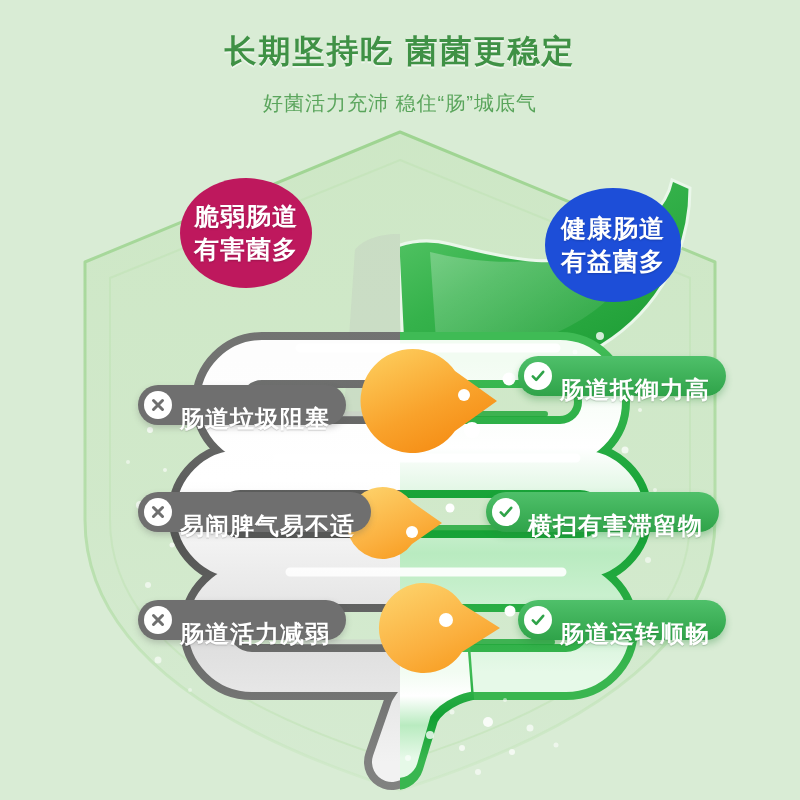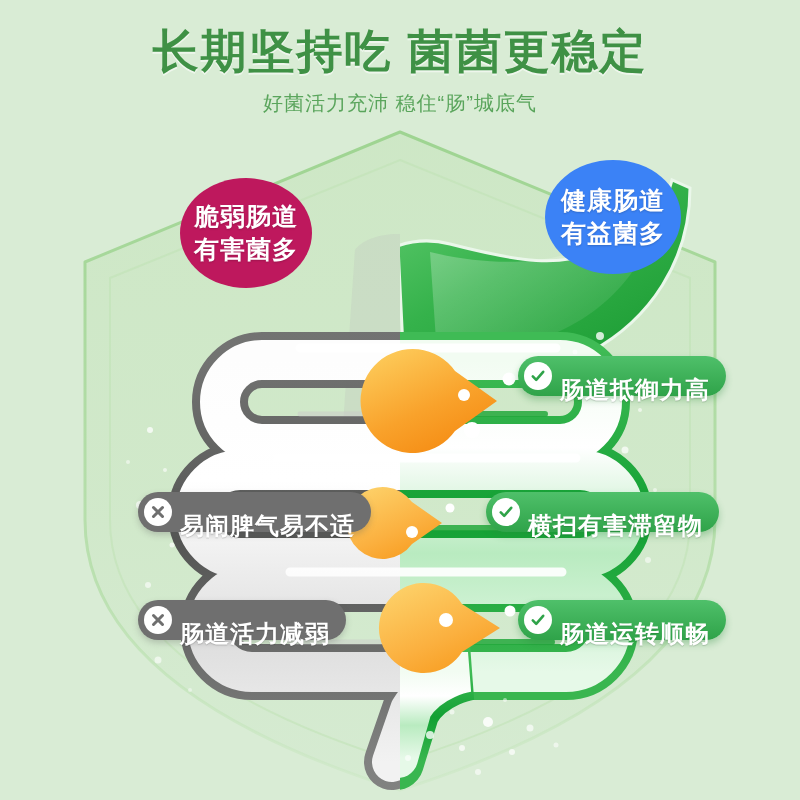--- a/index.html
+++ b/index.html
@@ -25,21 +25,21 @@
 
   
   .header{
     position:absolute;left:0;top:0;width:800px;
     text-align:center;
     z-index:40;
   }
   .title{
     margin:0;
     padding-top:22px;
-    font-size:46px;
+    font-size:32px;
     line-height:58px;
     font-weight:bold;
     color:#3f9145;
     letter-spacing:2px;
     text-shadow:0 2px 0 rgba(255,255,255,.55);
   }
   .subtitle{
     margin:0;
     padding-top:9px;
     font-size:20px;
@@ -68,22 +68,22 @@
     text-align:center;
     z-index:30;
     text-shadow:0 1px 2px rgba(0,0,0,.18);
   }
   .circle-badge span{display:block;white-space:nowrap;}
   .badge-bad{
     left:180px;top:178px;width:132px;height:110px;
     background:#be185d;
   }
   .badge-good{
-    left:545px;top:160px;width:136px;height:114px;
-    background:#3b82f6;
+    left:545px;top:188px;width:136px;height:114px;
+    background:#1d4ed8;
     font-family:Liberation Serif, serif;
   }
 
   
   .pill{
     position:absolute;
     display:flex;align-items:center;
     height:40px;
     padding:0 16px 0 6px;
     border-radius:20px;
@@ -325,20 +325,28 @@
   <div class="circle-badge badge-bad">
     <span>脆弱肠道</span>
     <span>有害菌多</span>
   </div>
 
   <div class="circle-badge badge-good">
     <span>健康肠道</span>
     <span>有益菌多</span>
   </div>
 
+  <div class="pill pill-bad pill-b1">
+    <span class="mark">
+      <svg width="18" height="18" viewBox="0 0 18 18">
+        <path d="M4.5 4.5 L13.5 13.5 M13.5 4.5 L4.5 13.5" stroke="#6f6f6f" stroke-width="3" stroke-linecap="round"></path>
+      </svg>
+    </span>
+    <span class="pill-text">肠道垃圾阻塞</span>
+  </div>
 
   <div class="pill pill-bad pill-b2">
     <span class="mark">
       <svg width="18" height="18" viewBox="0 0 18 18">
         <path d="M4.5 4.5 L13.5 13.5 M13.5 4.5 L4.5 13.5" stroke="#6f6f6f" stroke-width="3" stroke-linecap="round"></path>
       </svg>
     </span>
     <span class="pill-text">易闹脾气易不适</span>
   </div>
 

